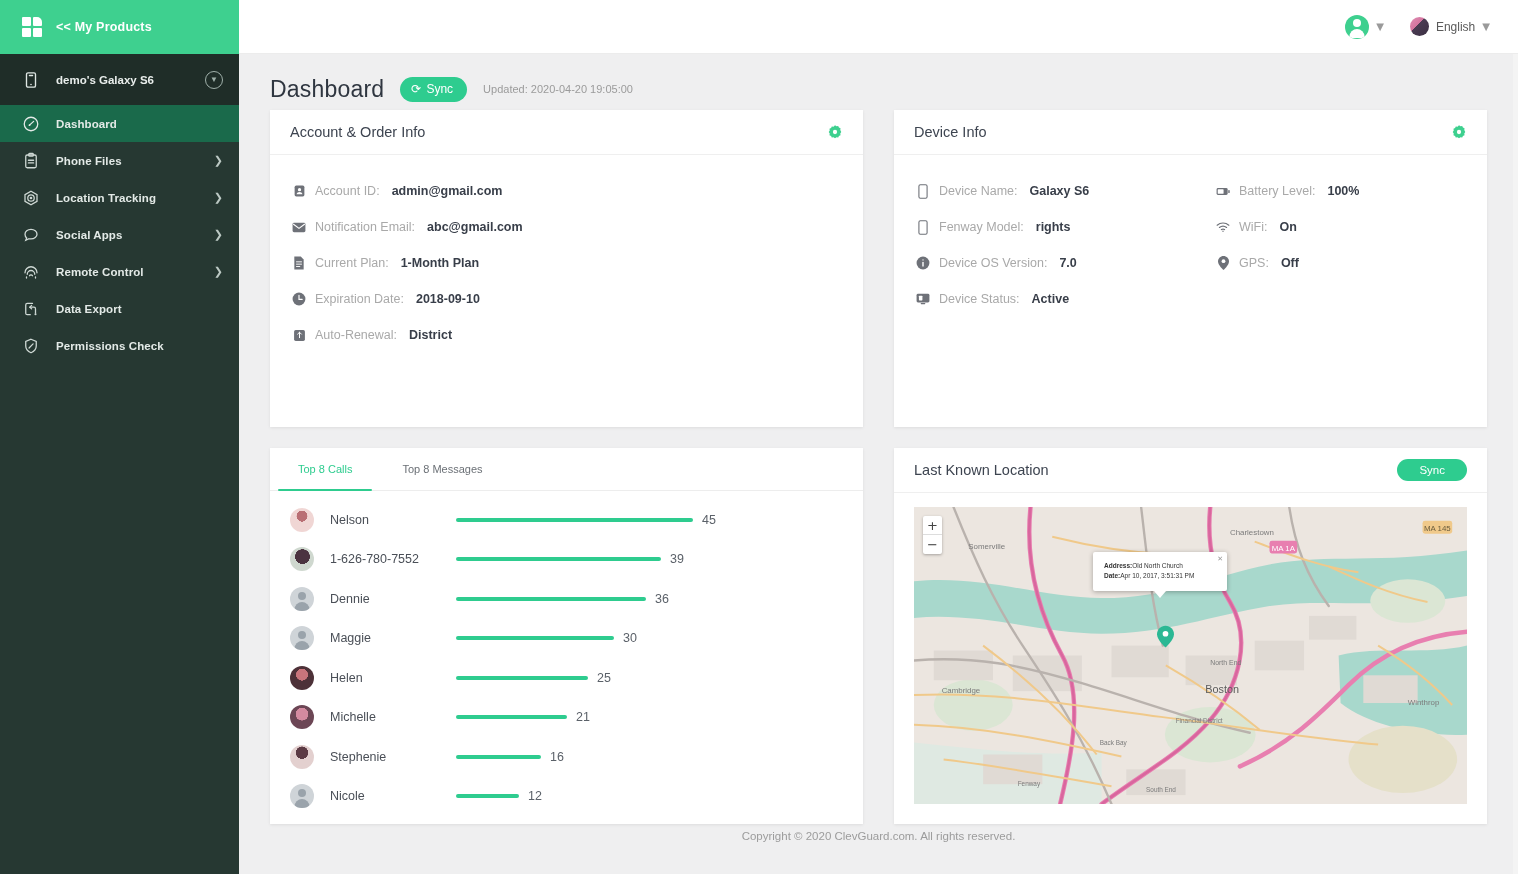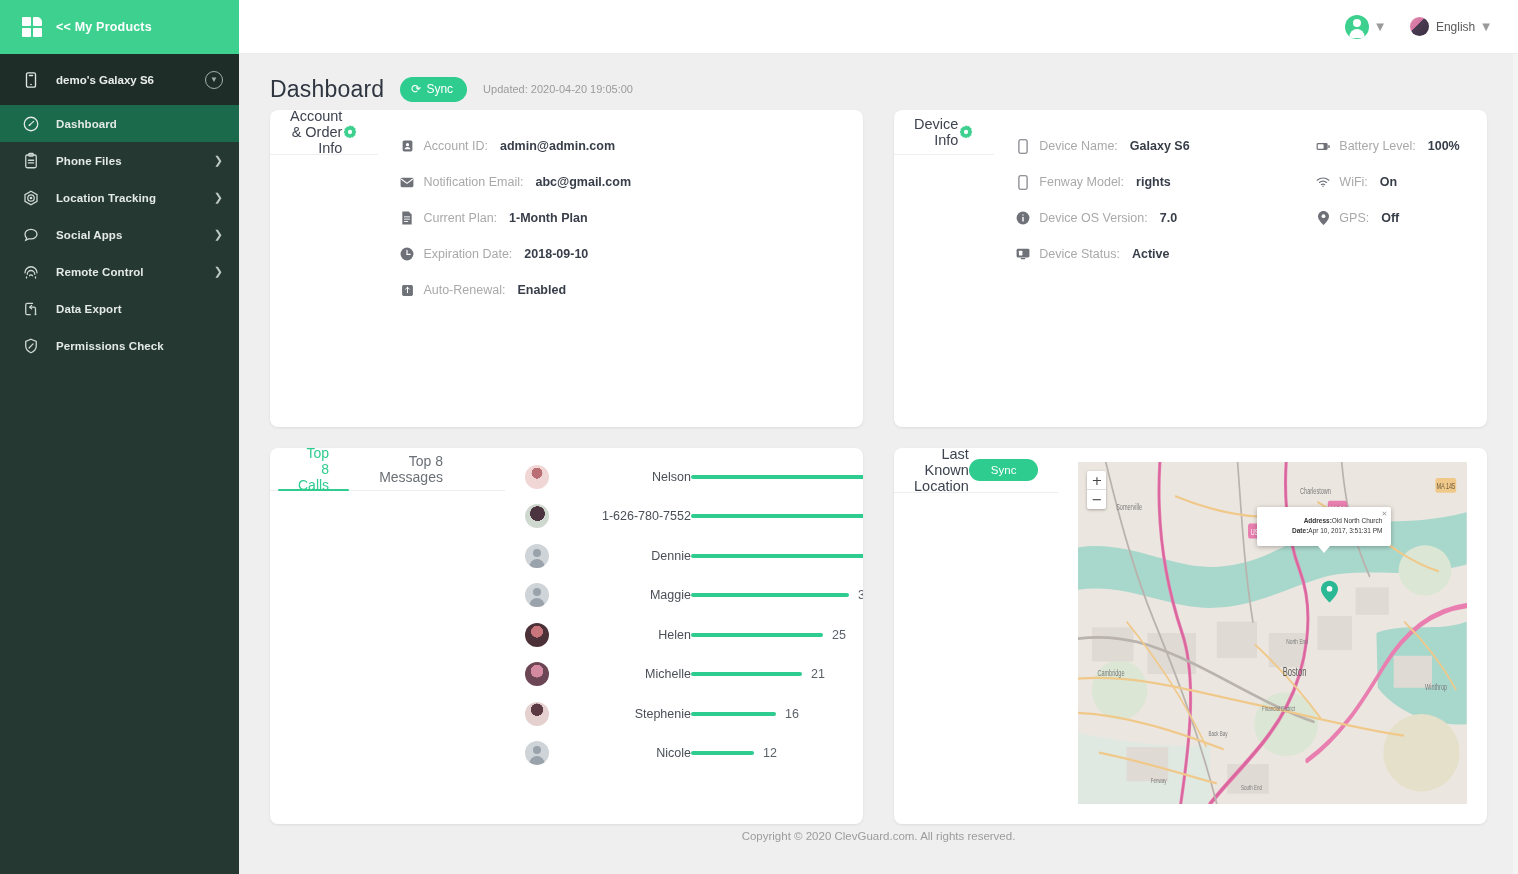--- a/index.html
+++ b/index.html
@@ -137,26 +137,25 @@
   .grid {
     flex: 1; min-height: 0;
     display: grid;
     grid-template-columns: 1fr 1fr;
     grid-template-rows: 317px 1fr;
     gap: 21px 31px;
     padding-bottom: 6px;
   }
   .card {
     background: #fff;
-    border-radius: 8px;
+    border-radius: 0;
     box-shadow: 0 1px 3px rgba(0,0,0,.08);
-    display: flex; flex-direction: row;
+    display: flex; flex-direction: column;
     overflow: hidden;
     min-height: 0;
-    text-align: right;
   }
   .card-head {
     height: 45px; flex: 0 0 45px;
     display: flex; align-items: center;
     padding: 0 20px;
     border-bottom: 1px solid #efefef;
   }
   .card-title { font-size: 14.5px; color: #3d4450; flex: 1; }
   .gear { width: 16px; height: 16px; }
   .gear svg { display:block; width:16px; height:16px; }
@@ -175,21 +174,21 @@
   .dev-cols { display: grid; grid-template-columns: 300px 1fr; }
 
   
   .tabs {
     display: flex; height: 43px; flex: 0 0 43px;
     border-bottom: 1px solid #ededed;
     padding: 0 20px;
   }
   .tab {
     display: flex; align-items: center; justify-content: center;
-    font-size: 14px; color: #6b7076;
+    font-size: 11px; color: #6b7076;
     padding: 0 8px; margin-right: 34px;
     position: relative;
   }
   .tab.active { color: #2ecc8f; }
   .tab.active::after {
     content:''; position:absolute; left:-12px; right:-12px; bottom:-1px;
     height: 2.5px; background: #2ecc8f; border-radius:2px;
   }
 
   
@@ -437,21 +436,21 @@
 
               <div class="info-row">
                 <span class="ico">
                   <svg width="13" height="14" viewBox="0 0 24 24" fill="#6e7178">
                     <rect x="3" y="2" width="18" height="20" rx="3"></rect>
                     <circle cx="12" cy="9.5" r="3" fill="#fff"></circle>
                     <path d="M6.5 18c.6-2.8 3-4.2 5.5-4.2s4.9 1.4 5.5 4.2z" fill="#fff"></path>
                   </svg>
                 </span>
                 <span>Account ID:</span>
-                <span class="val">admin@admin.com</span>
+                <span class="val">admin@gmail.com</span>
               </div>
 
               <div class="info-row">
                 <span class="ico">
                   <svg width="14" height="11" viewBox="0 0 24 18" fill="#6e7178">
                     <rect x="1" y="1" width="22" height="16" rx="2.5"></rect>
                     <path d="M2 3 12 10.5 22 3" stroke="#fff" stroke-width="2" fill="none"></path>
                   </svg>
                 </span>
                 <span>Notification Email:</span>
@@ -481,21 +480,21 @@
               </div>
 
               <div class="info-row">
                 <span class="ico">
                   <svg width="13" height="13" viewBox="0 0 24 24" fill="#6e7178">
                     <rect x="2" y="2" width="20" height="20" rx="3"></rect>
                     <path d="M12 6v10M8.5 9.5 12 6l3.5 3.5" stroke="#fff" stroke-width="1.8" fill="none" stroke-linecap="round"></path>
                   </svg>
                 </span>
                 <span>Auto-Renewal:</span>
-                <span class="val">Enabled</span>
+                <span class="val">District</span>
               </div>
 
             </div>
           </div>
         </section>
 
         <section class="card">
           <div class="card-head">
             <span class="card-title">Device Info</span>
             <span class="gear">

